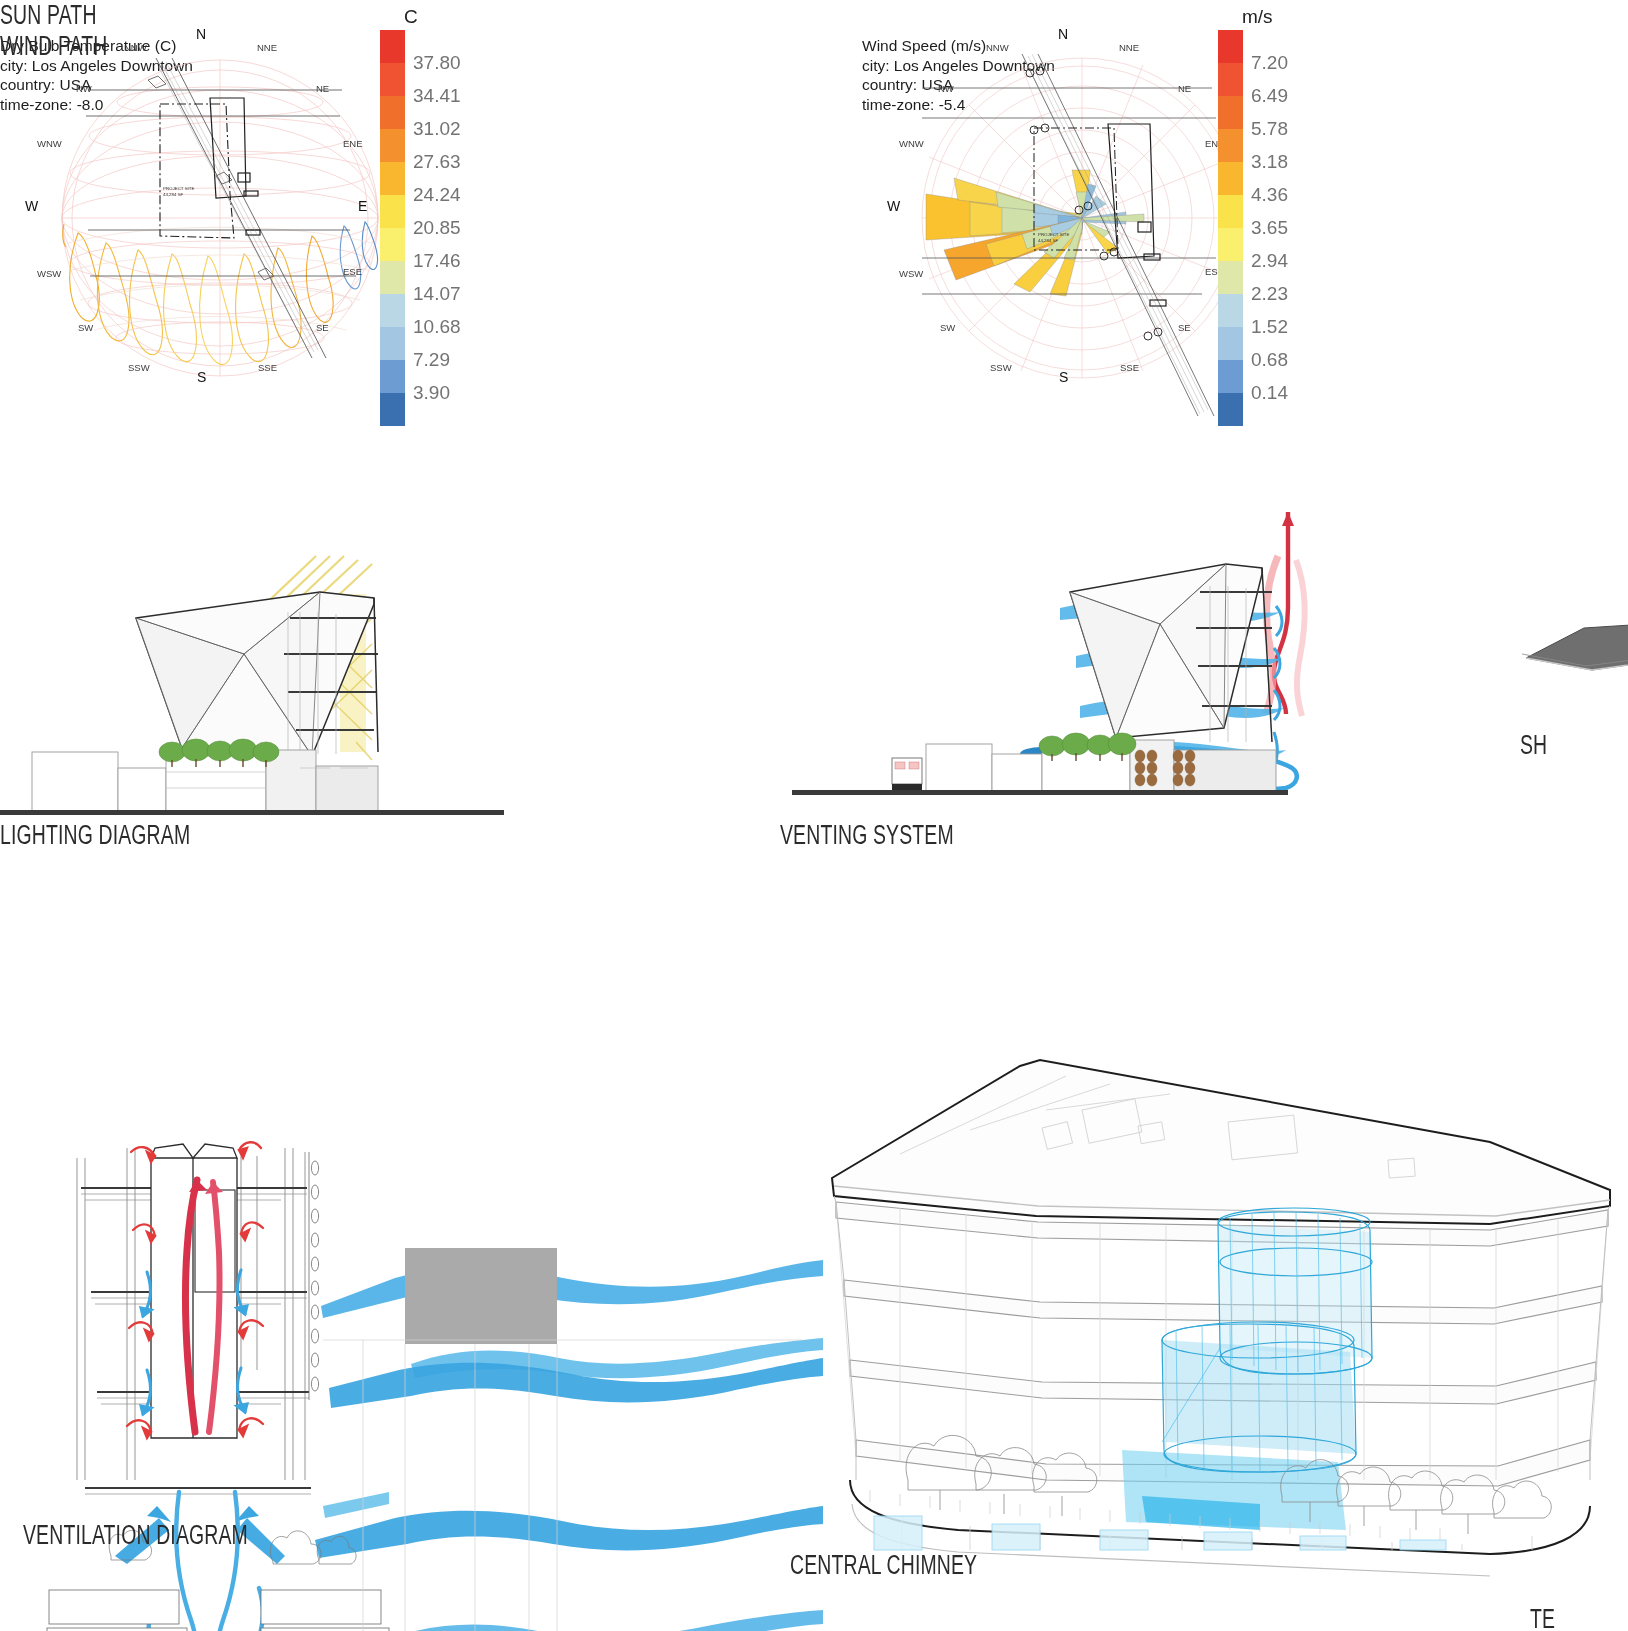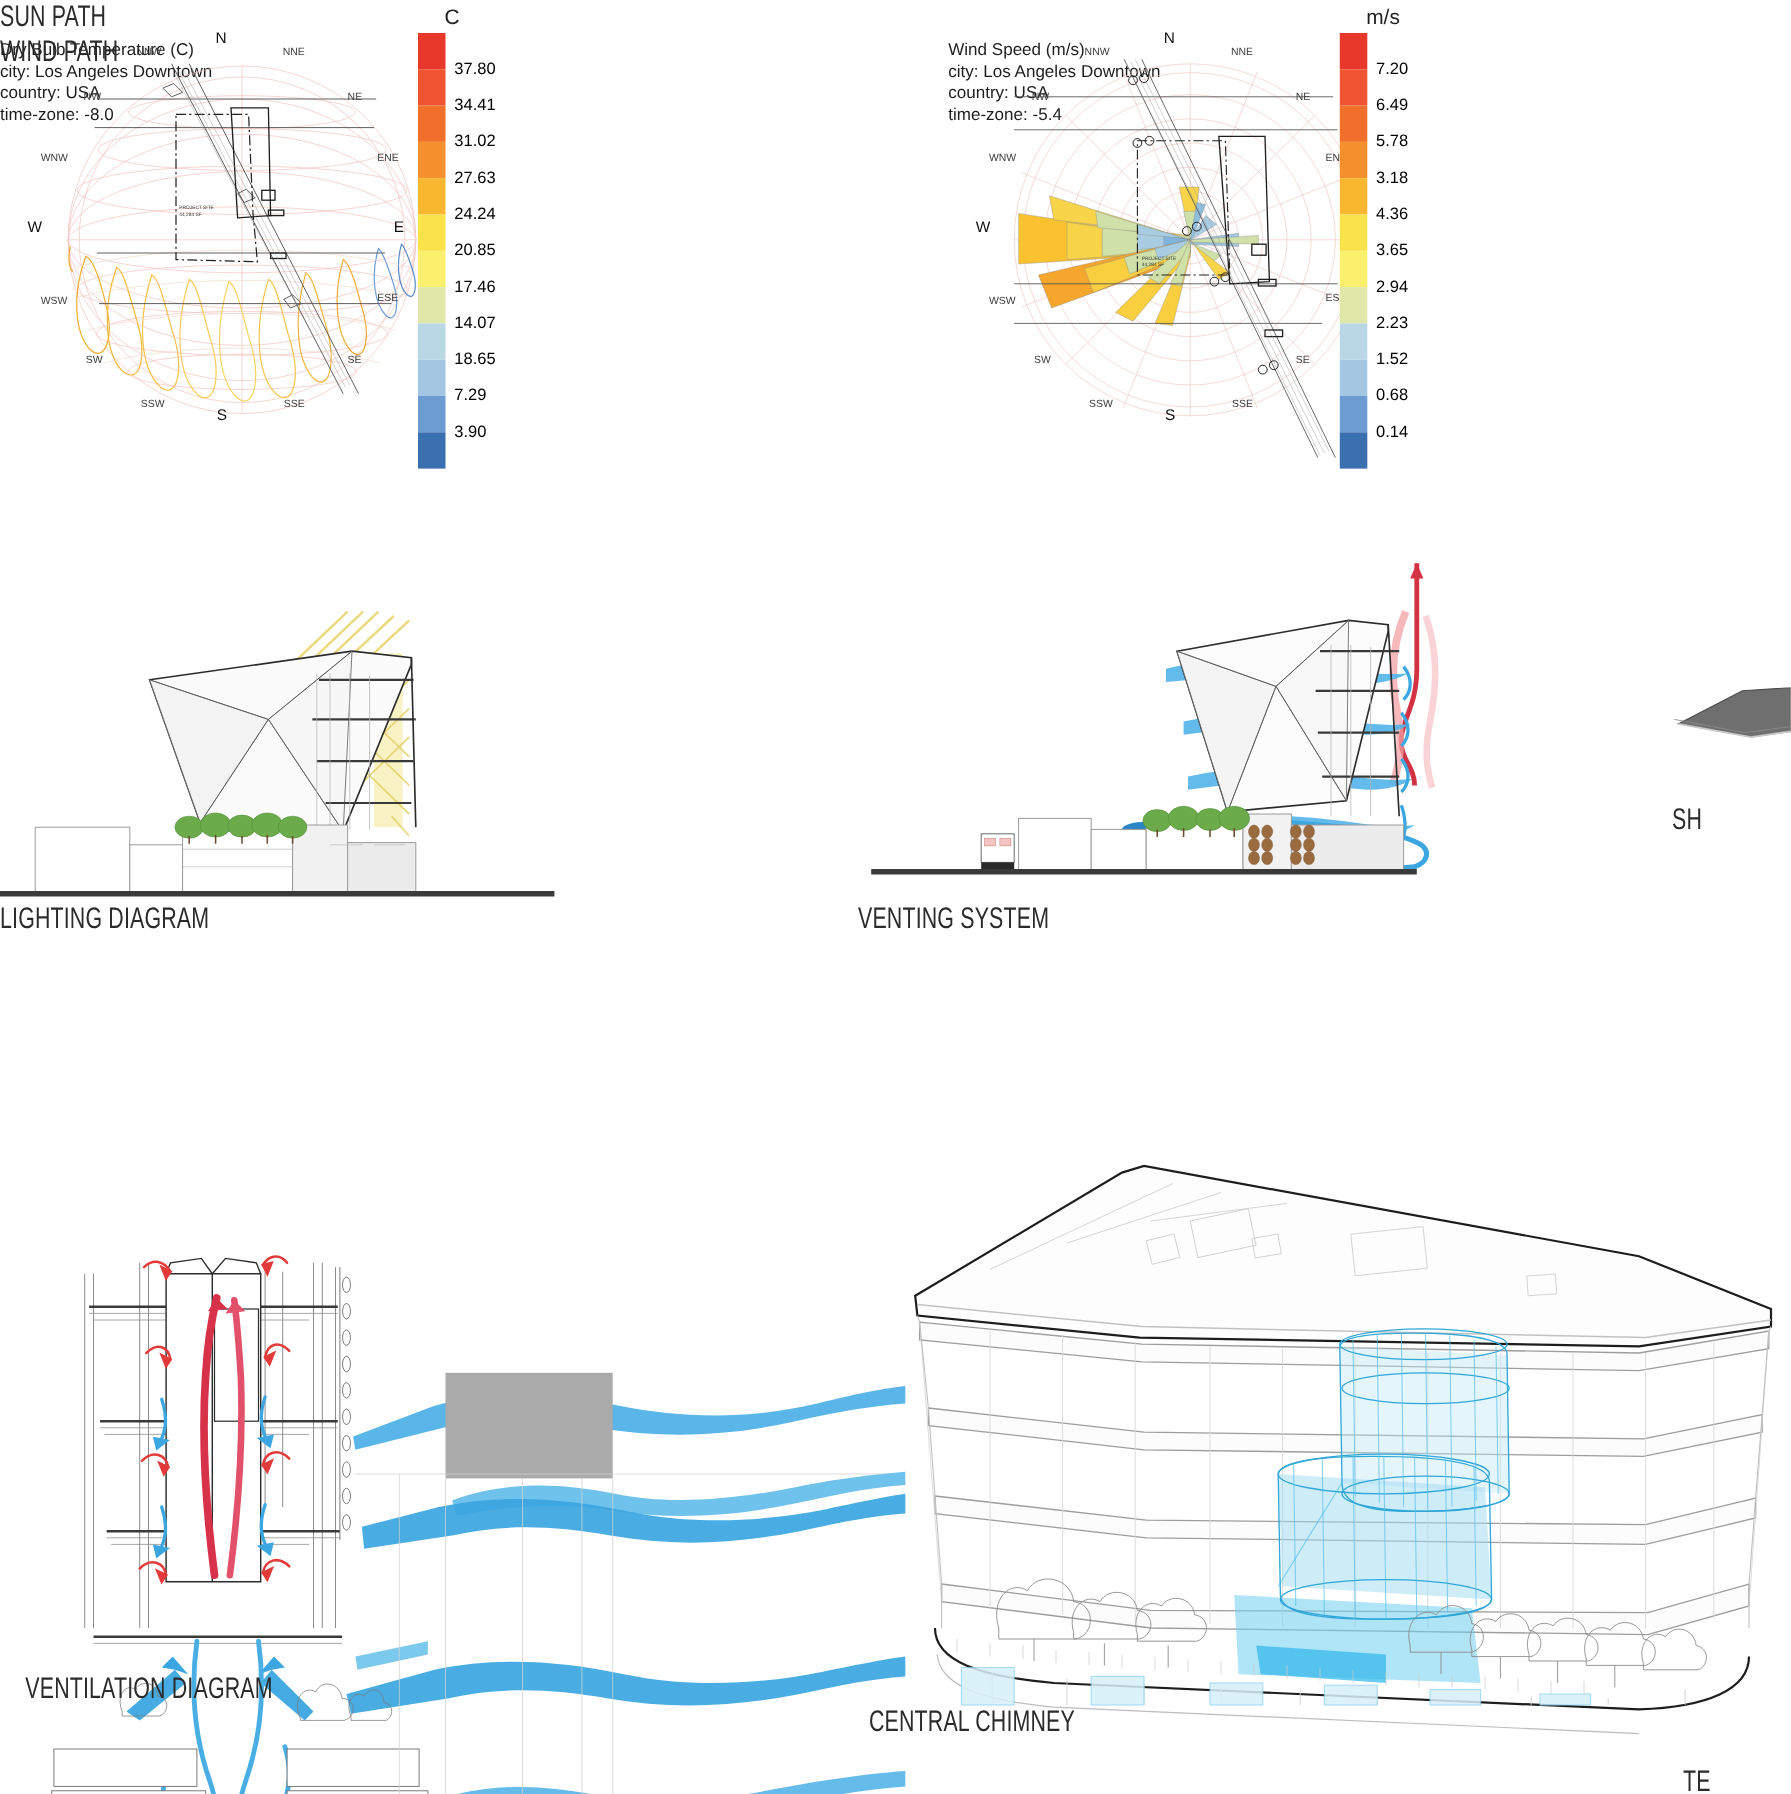--- a/index.html
+++ b/index.html
@@ -12,21 +12,21 @@
     transform:scaleX(.72);transform-origin:left center;white-space:nowrap;
   }
   .meta{font-size:15.5px;line-height:19.5px;color:#1d1d1d;white-space:pre-line;margin-top:36px;}
 
   
   .legend{position:absolute;}
   .legend .unit{font-size:19px;color:#222;position:absolute;top:-2px;left:24px;}
   .legend .bar{position:absolute;top:22px;left:0;width:25px;}
   .legend .sw{width:25px;height:33px;display:block;}
   .legend .labels{position:absolute;top:22px;left:33px;}
-  .legend .lb{height:33px;line-height:33px;font-size:15px;color:#000000;
+  .legend .lb{height:33px;line-height:33px;font-size:19px;color:#737373;
               position:relative;top:16px;white-space:nowrap;}
   .compass-lbl{position:absolute;font-size:9.5px;color:#3d3d3d;}
   .compass-lbl.major{font-size:14px;color:#111;}
 
   svg{display:block;overflow:visible;}
 </style>
 </head>
 <body>
 
 <div class="panel" style="left:0;top:0;width:500px;height:530px;">
@@ -143,21 +143,21 @@
     </div>
   <div class="labels" id="temp-labels">
       <div class="lb">37.80</div>
       <div class="lb">34.41</div>
       <div class="lb">31.02</div>
       <div class="lb">27.63</div>
       <div class="lb">24.24</div>
       <div class="lb">20.85</div>
       <div class="lb">17.46</div>
       <div class="lb">14.07</div>
-      <div class="lb">18.65</div>
+      <div class="lb">10.68</div>
       <div class="lb">7.29</div>
       <div class="lb">3.90</div>
     </div>
 </div>
 
 <div class="panel" style="left:862px;top:0;width:500px;height:530px;">
 
   <svg width="400" height="400" viewBox="0 0 400 400" style="position:absolute;left:20px;top:18px;">
 
     <g stroke="#f0c6c4" stroke-width="0.6" fill="none">

